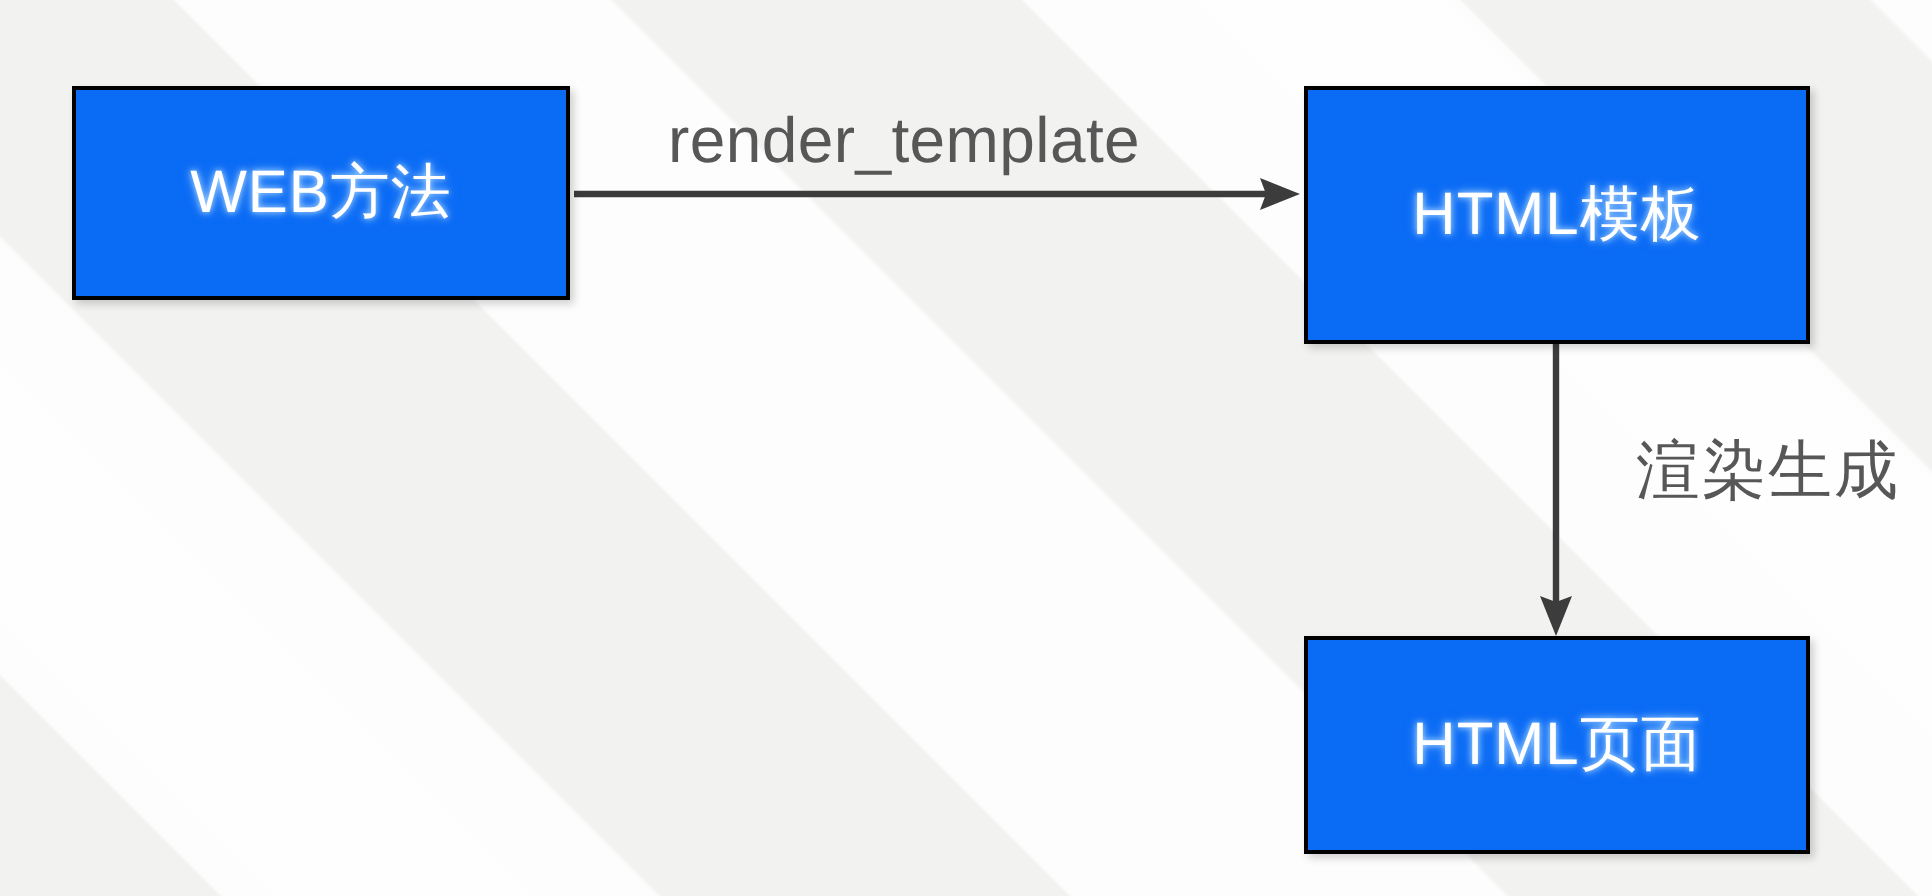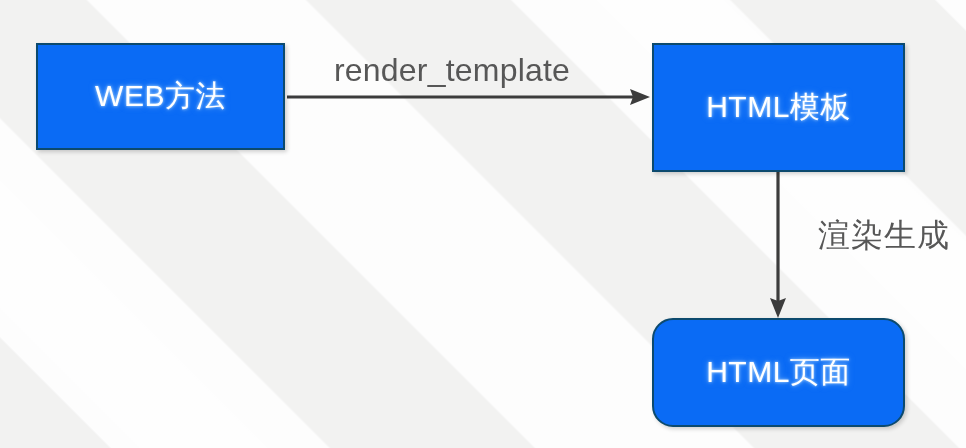--- a/index.html
+++ b/index.html
@@ -45,34 +45,34 @@
         rgba(255,255,255,0.55) 470px,
         rgba(255,255,255,0.00) 474px,
         rgba(255,255,255,0.00) 640px
     );
     pointer-events: none;
   }
 
   .node {
     position: absolute;
     background: #0a6bf5;
-    border: 2px solid #0c4a6e;
+    border: 2px solid #000000;
     box-sizing: border-box;
     display: flex;
     align-items: center;
     justify-content: center;
     color: #ffffff;
     font-size: 30px;
     letter-spacing: 0.5px;
     text-shadow: 0 0 3px rgba(190,225,255,0.95), 0 0 6px rgba(160,210,255,0.6);
     box-shadow: 2px 2px 4px rgba(0,0,0,0.18);
   }
   #node-web      { left: 36px;  top: 43px;  width: 249px; height: 107px; }
   #node-template { left: 652px; top: 43px;  width: 253px; height: 129px; }
-  #node-page     { left: 652px; top: 318px; width: 253px; height: 109px; border-radius: 21px; }
+  #node-page     { left: 652px; top: 318px; width: 253px; height: 109px; }
 
   .edge-svg {
     position: absolute;
     left: 0;
     top: 0;
     width: 966px;
     height: 448px;
     pointer-events: none;
     overflow: visible;
   }

